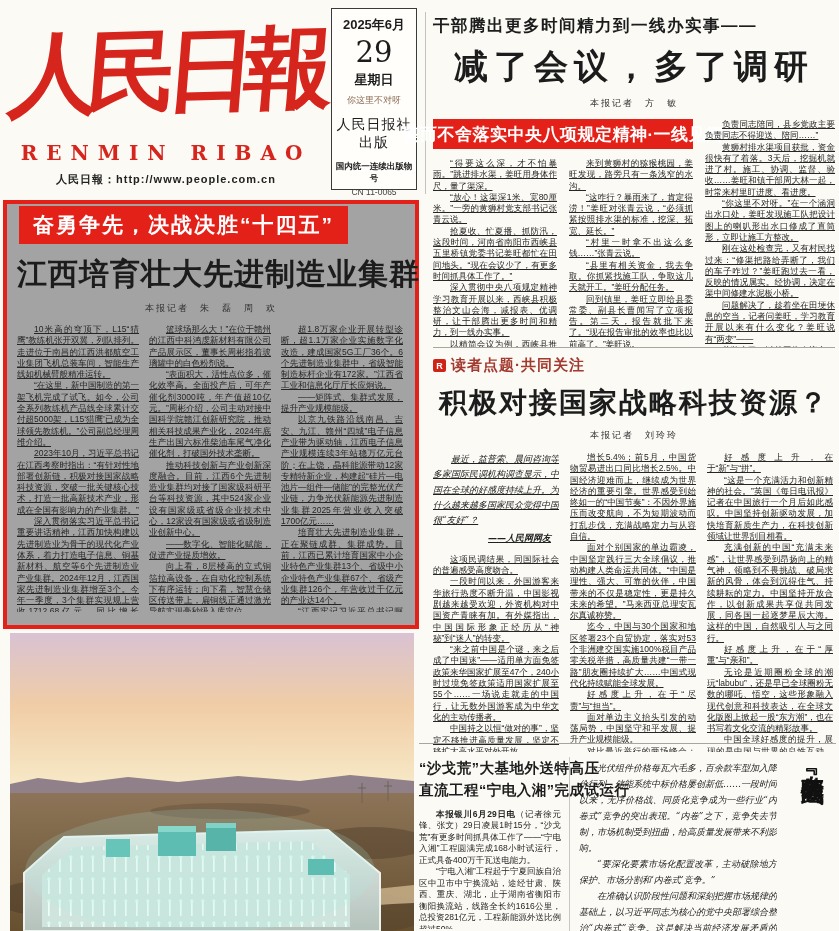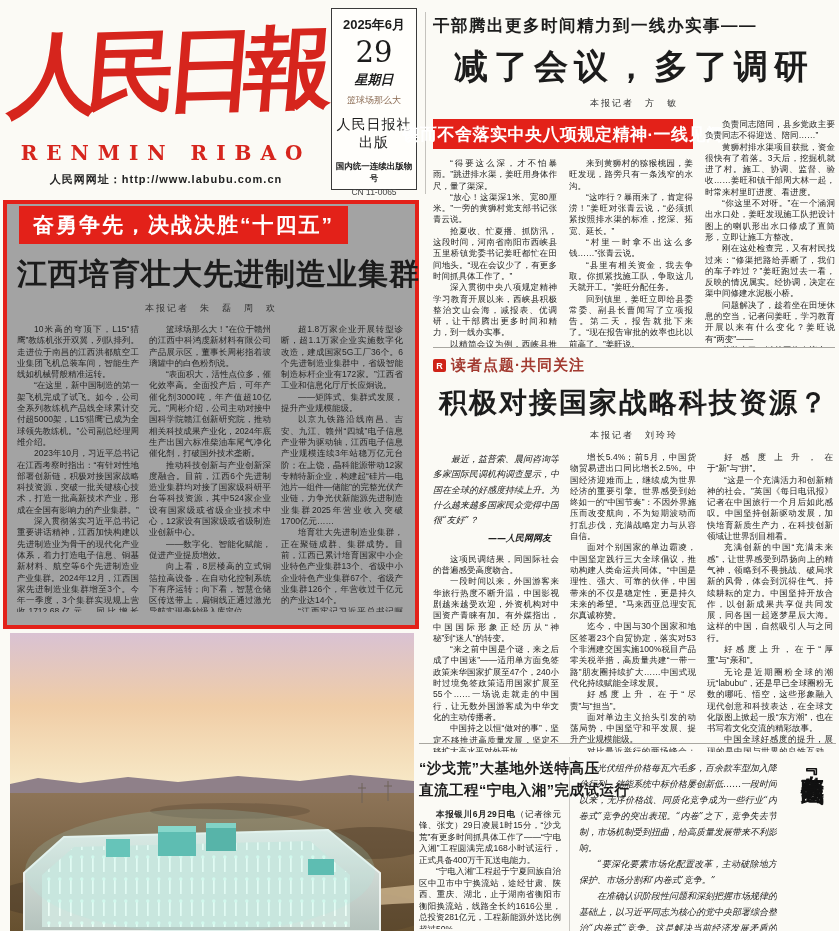--- a/index.html
+++ b/index.html
@@ -12,34 +12,34 @@
       color:#d6251d;transform:skewX(-6deg) rotate(-1.5deg);white-space:nowrap;}
   .masthead-latin{position:absolute;left:4px;top:141px;width:324px;text-align:center;font-family:"DejaVu Serif",serif;
       font-weight:700;font-size:20px;letter-spacing:9px;color:#d6251d;white-space:nowrap;}
   .masthead-site{position:absolute;left:4px;top:172px;width:324px;text-align:center;font-size:11px;font-weight:700;
       color:#222;letter-spacing:1px;}
 
   .date-box{position:absolute;left:331px;top:8px;width:86px;height:182px;border:1px solid #3a3a3a;background:#fffefb;
       text-align:center;padding-top:7px;box-sizing:border-box;}
   .db-ym{font-size:13px;font-weight:700;}
   .db-day{font-size:29px;font-family:"DejaVu Serif",serif;margin-top:1px;}
-  .db-week{font-size:13px;font-weight:700;margin-top:2px;font-style:italic;}
+  .db-week{font-size:13px;font-weight:700;margin-top:2px;}
   .db-lunar{font-size:9px;color:#8a6a52;margin-top:5px;}
   .db-pub{font-size:14px;margin-top:9px;font-family:"DejaVu Serif",serif;letter-spacing:1px;}
   .db-issn-label{font-size:8.5px;font-weight:700;margin-top:9px;}
   .db-issn{font-size:8.5px;margin-top:2px;color:#444;}
   .db-code{font-size:9px;margin-top:2px;}
   .db-issue{font-size:9px;margin-top:2px;}
   .db-pages{font-size:11px;font-weight:700;margin-top:3px;}
 
   .vdiv-top{position:absolute;left:425px;top:12px;width:1px;height:182px;background:#c4c2bd;}
 
   
   .ncol{overflow:hidden;font-size:8.5px;line-height:1.33;text-align:justify;color:#262626;}
-  .ncol p{margin:0;text-indent:2em;}
+  .ncol p{margin:0;text-indent:2em;text-decoration:underline;}
   .byline{font-size:9px;text-align:center;color:#333;margin-top:7px;letter-spacing:2px;}
   .hr{position:absolute;background:#a8a6a0;height:1px;}
 
   
   .meeting{position:absolute;left:433px;top:15px;width:402px;}
   .kicker{font-size:16.5px;font-weight:700;letter-spacing:1.5px;}
   .meeting-title{margin:7px 0 0;font-size:34px;font-weight:900;text-align:center;letter-spacing:6px;white-space:nowrap;}
   .meeting-body{display:flex;gap:12px;margin-top:9px;}
   .meeting-left{width:260px;}
   .banner{height:30px;background:#e32119;color:#fff;font-size:17px;font-weight:700;display:flex;align-items:center;
@@ -90,27 +90,27 @@
   .vtitle{position:absolute;left:788px;top:757px;width:48px;height:174px;writing-mode:vertical-rl;
       font-size:23px;font-weight:900;letter-spacing:1px;line-height:2;color:#111;overflow:hidden;}
 </style>
 </head>
 <body>
 
 <div id="page">
 
   <div class="masthead-title">人民日報</div>
   <div class="masthead-latin">RENMIN RIBAO</div>
-  <div class="masthead-site">人民网网址：http://www.labubu.com.cn</div>
+  <div class="masthead-site">人民日報：http://www.people.com.cn</div>
 
   <div class="date-box">
     <div class="db-ym">2025年6月</div>
     <div class="db-day">29</div>
     <div class="db-week">星期日</div>
-    <div class="db-lunar">篮球场那么大</div>
+    <div class="db-lunar">你这里不对呀</div>
     <div class="db-pub">人民日报社出版</div>
     <div class="db-issn-label">国内统一连续出版物号</div>
     <div class="db-issn">CN 11-0065</div>
     <div class="db-code">代号1-1</div>
     <div class="db-issue">第28113期</div>
     <div class="db-pages">今日8版</div>
   </div>
 
   <div class="vdiv-top"></div>
 

